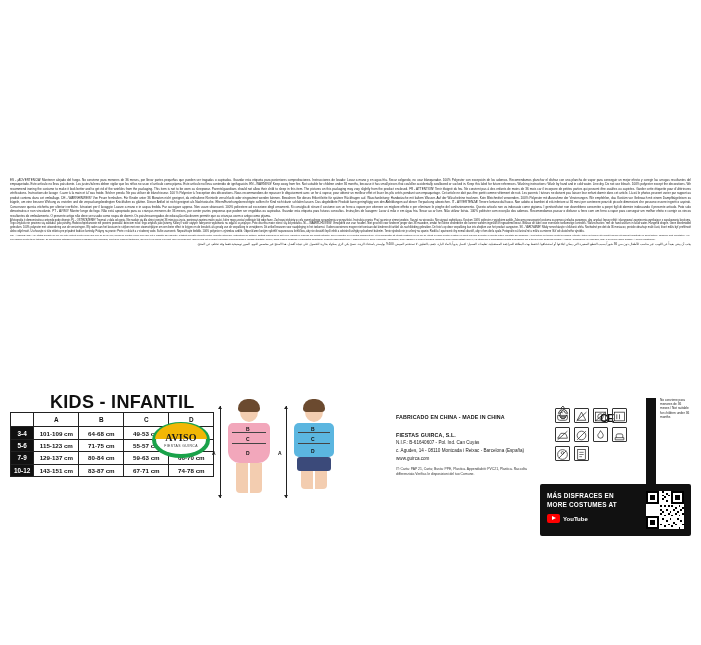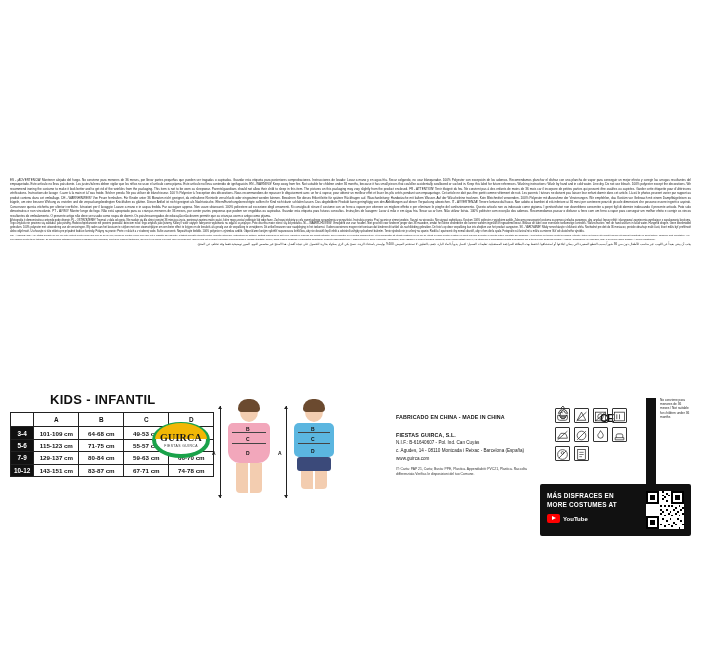--- a/index.html
+++ b/index.html
@@ -10,21 +10,21 @@
   .warn-block{position:absolute;left:10px;top:178px;width:681px;}
   .warn-para{font-size:3.05px;line-height:4.45px;text-align:justify;color:#1a1a1a;margin:0 0 0.6px 0;letter-spacing:0.01px;}
   .warn-para.l2{font-size:2.6px;line-height:3.8px;}
   .warn-para.l3{font-size:2.35px;line-height:3.45px;}
   .warn-para.ar{direction:rtl;text-align:right;font-size:3px;line-height:5.2px;}
 
   
   .bottom{position:absolute;left:0;top:392px;width:701px;height:253px;}
 
   
-  .size-title{position:absolute;left:10px;top:0px;font-size:13px;font-weight:bold;letter-spacing:0.3px;color:#111;padding-left:40px;}
+  .size-title{position:absolute;left:10px;top:0px;font-size:18px;font-weight:bold;letter-spacing:0.3px;color:#111;padding-left:40px;}
   table.sizes{position:absolute;left:10px;top:20px;border-collapse:collapse;font-size:6.2px;}
   table.sizes th,table.sizes td{border:0.6px solid #222;padding:2.2px 3px;text-align:center;font-weight:bold;white-space:nowrap;}
   table.sizes th{background:#ffffff;height:9px;font-size:6.4px;}
   table.sizes td.k{background:#111;color:#fff;font-size:6.4px;width:16px;}
   table.sizes td{background:#fff;color:#111;}
   table.sizes td.v{min-width:38px;}
 
   
   .logo{position:absolute;left:152px;top:28px;width:58px;height:42px;}
   .logo .ring{position:absolute;left:0;top:2px;width:58px;height:36px;border-radius:50%;background:#1aa24a;}
@@ -137,21 +137,21 @@
           <td class="v">83-87 cm</td>
           <td class="v">67-71 cm</td>
           <td class="v">74-78 cm</td>
         </tr>
       </tbody>
     </table>
 
     <div class="logo">
       <div class="ring"></div>
       <div class="swoosh"></div>
-      <div class="txt">GUIRCA</div>
+      <div class="txt">AVISO</div>
       <div class="sub">FIESTAS GUIRCA</div>
     </div>
 
     <div class="figures">
       <div class="fig girl">
         <div class="arrow-v"></div>
         <div class="lab" style="left:-16px;top:48px">A</div>
         <div class="head">
             <div class="hair"></div>
           </div>

